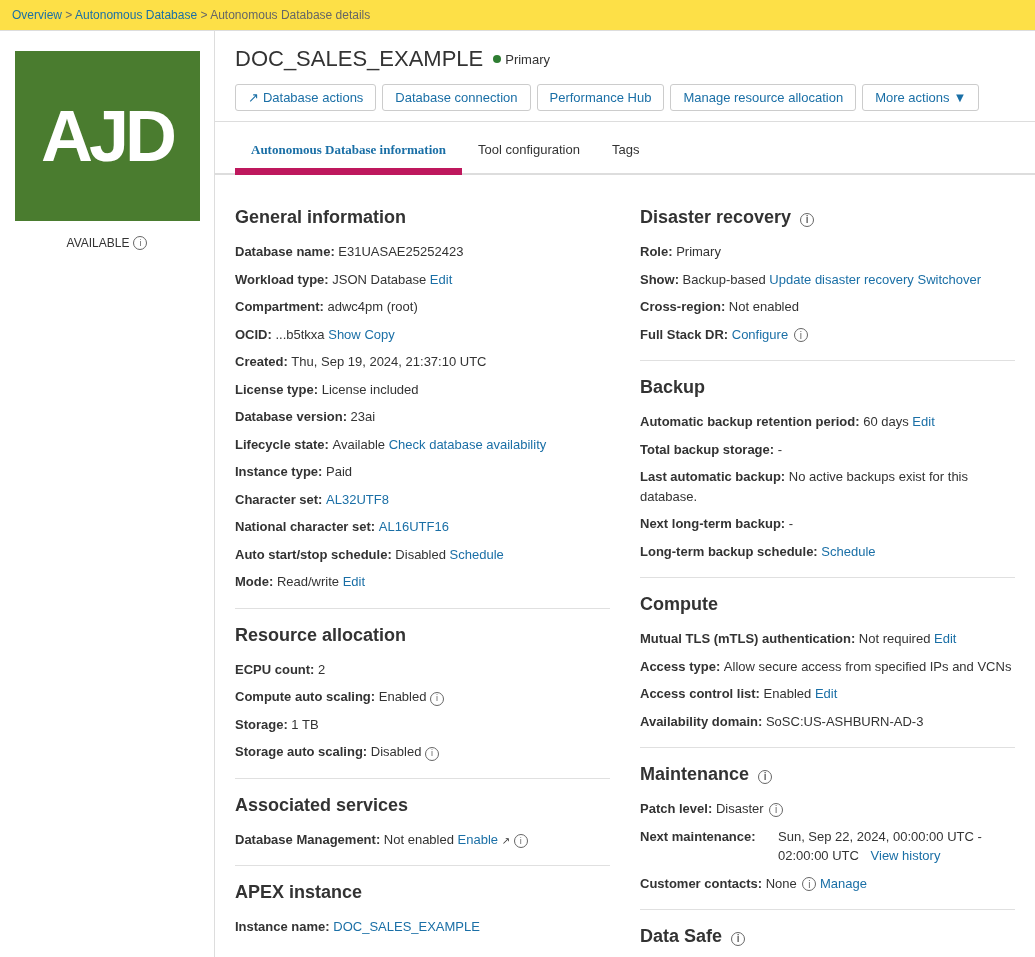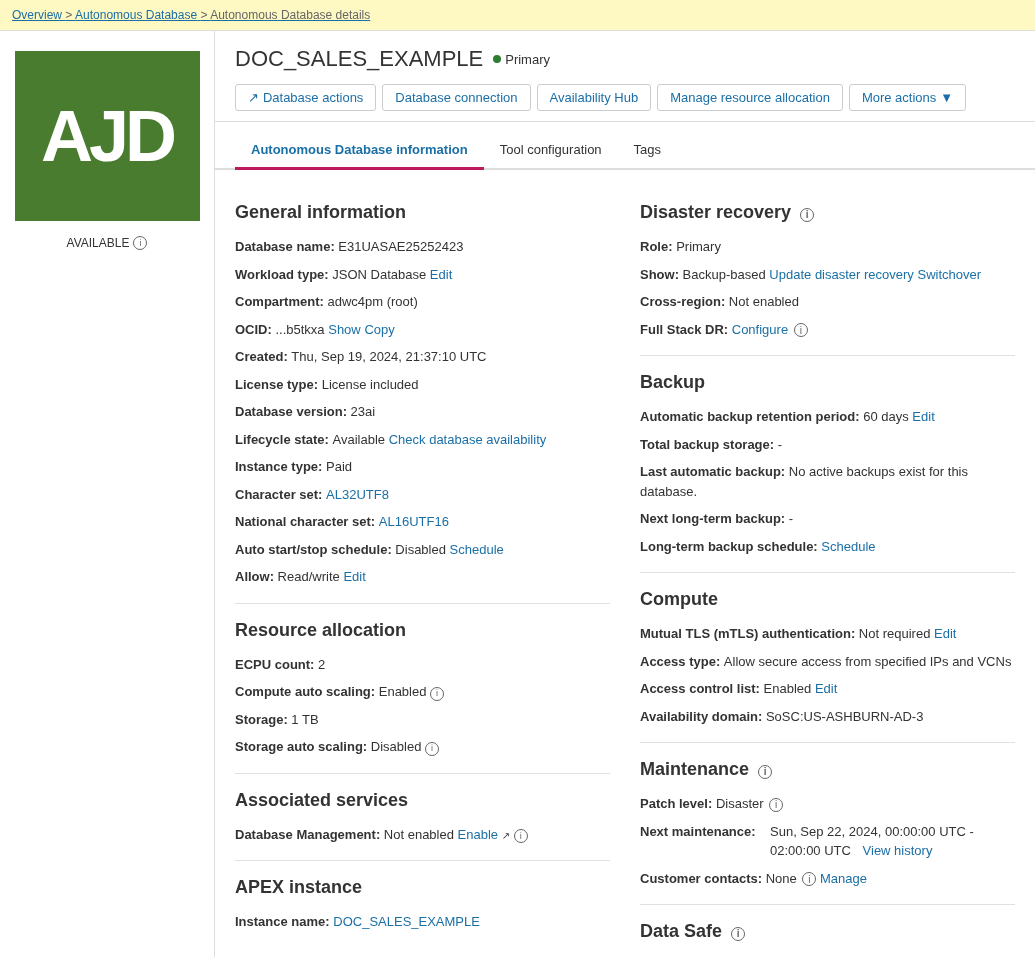--- a/index.html
+++ b/index.html
@@ -1,19 +1,19 @@
 <!DOCTYPE html>
 <html><head>
   <meta charset="utf-8">
   <style>
     * { box-sizing: border-box; margin: 0; padding: 0; }
     body { font-family: Arial, sans-serif; font-size: 13px; color: #333; background: #f0f0f0; }
     
     
-    .breadcrumb { padding: 8px 12px; font-size: 12px; color: #1a6fa6; background: #fef9c3; border-bottom: 1px solid #ddd; text-decoration: underline; }
+    .breadcrumb { padding: 8px 12px; font-size: 12px; color: #1a6fa6; background: #fde047; border-bottom: 1px solid #ddd; }
     .breadcrumb a { color: #1a6fa6; text-decoration: none; }
     .breadcrumb span { color: #666; }
     
     
     .page-container { display: flex; min-height: calc(100vh - 30px); }
     
     
     .sidebar { width: 215px; background: #fff; border-right: 1px solid #ddd; display: flex; flex-direction: column; align-items: center; padding: 20px 10px; flex-shrink: 0; }
     .logo-box { width: 185px; height: 170px; background: #4a7c2f; display: flex; align-items: center; justify-content: center; }
     .logo-text { color: #fff; font-size: 72px; font-weight: bold; letter-spacing: -4px; }
@@ -30,21 +30,21 @@
     .primary-badge { display: flex; align-items: center; gap: 4px; font-size: 13px; color: #333; }
     .green-dot { width: 8px; height: 8px; border-radius: 50%; background: #2e7d32; display: inline-block; }
     
     
     .action-buttons { display: flex; gap: 6px; flex-wrap: wrap; }
     .btn { padding: 5px 12px; border: 1px solid #ccc; background: #fff; color: #1a6fa6; font-size: 13px; cursor: pointer; border-radius: 3px; display: flex; align-items: center; gap: 4px; }
     
     
     .tabs { display: flex; border-bottom: 2px solid #ddd; padding: 0 20px; margin-top: 10px; }
     .tab { padding: 10px 16px; font-size: 13px; cursor: pointer; border-bottom: 3px solid transparent; margin-bottom: -2px; color: #333; }
-    .tab.active { border-bottom: 3px solid #be185d; color: #1a6fa6; font-weight: bold; }
+    .tab.active { border-bottom: 7px solid #be185d; color: #1a6fa6; font-weight: bold; font-family: Liberation Serif, serif; }
     
     
     .content-area { display: flex; gap: 0; padding: 20px; }
     .left-col { flex: 1; padding-right: 30px; }
     .right-col { flex: 1; }
     
     
     .section-title { font-size: 18px; font-weight: normal; color: #333; margin-bottom: 14px; margin-top: 10px; }
     .section-title:first-child { margin-top: 12px; font-weight: bold; }
     
@@ -96,21 +96,21 @@
       </div>
       <div class="action-buttons">
         <button class="btn">
           <span>↗</span>
           <span>Database actions</span>
         </button>
         <button class="btn">
           <span>Database connection</span>
         </button>
         <button class="btn">
-          <span>Availability Hub</span>
+          <span>Performance Hub</span>
         </button>
         <button class="btn">
           <span>Manage resource allocation</span>
         </button>
         <button class="btn">
           <span>More actions</span>
           <span>▼</span>
         </button>
       </div>
     </div>
@@ -175,21 +175,21 @@
           <div class="info-row">
             <span class="info-label">National character set: </span>
             <a class="link">AL16UTF16</a>
           </div>
           <div class="info-row">
             <span class="info-label">Auto start/stop schedule: </span>
             <span class="info-value">Disabled</span>
             <a class="link"> Schedule</a>
           </div>
           <div class="info-row">
-            <span class="info-label">Allow: </span>
+            <span class="info-label">Mode: </span>
             <span class="info-value">Read/write</span>
             <a class="link"> Edit</a>
           </div>
         </div>
 
         <hr class="section-divider">
 
         <div>
           <div class="section-title">Resource allocation</div>
           <div class="info-row">
@@ -320,21 +320,21 @@
         <div>
           <div class="section-title">
             <span>Maintenance</span>
             <span class="info-icon" style="font-size:10px; margin-left:4px;">i</span>
           </div>
           <div class="right-info-row">
             <span class="right-label">Patch level: </span>
             <span>Disaster</span>
             <span class="info-icon" style="font-size:10px; margin-left:2px;">i</span>
           </div>
-          <div class="right-info-row" style="display:flex; gap:10px;">
+          <div class="right-info-row" style="display:flex; gap:18px;">
             <span class="right-label" style="min-width:120px;">Next maintenance:</span>
             <span>
               <span>Sun, Sep 22, 2024, 00:00:00 UTC - 02:00:00 UTC</span>
               <a class="link" style="margin-left: 8px;">View history</a>
             </span>
           </div>
           <div class="right-info-row">
             <span class="right-label">Customer contacts: </span>
             <span>None</span>
             <span class="info-icon" style="font-size:10px; margin-left:2px;">i</span>

